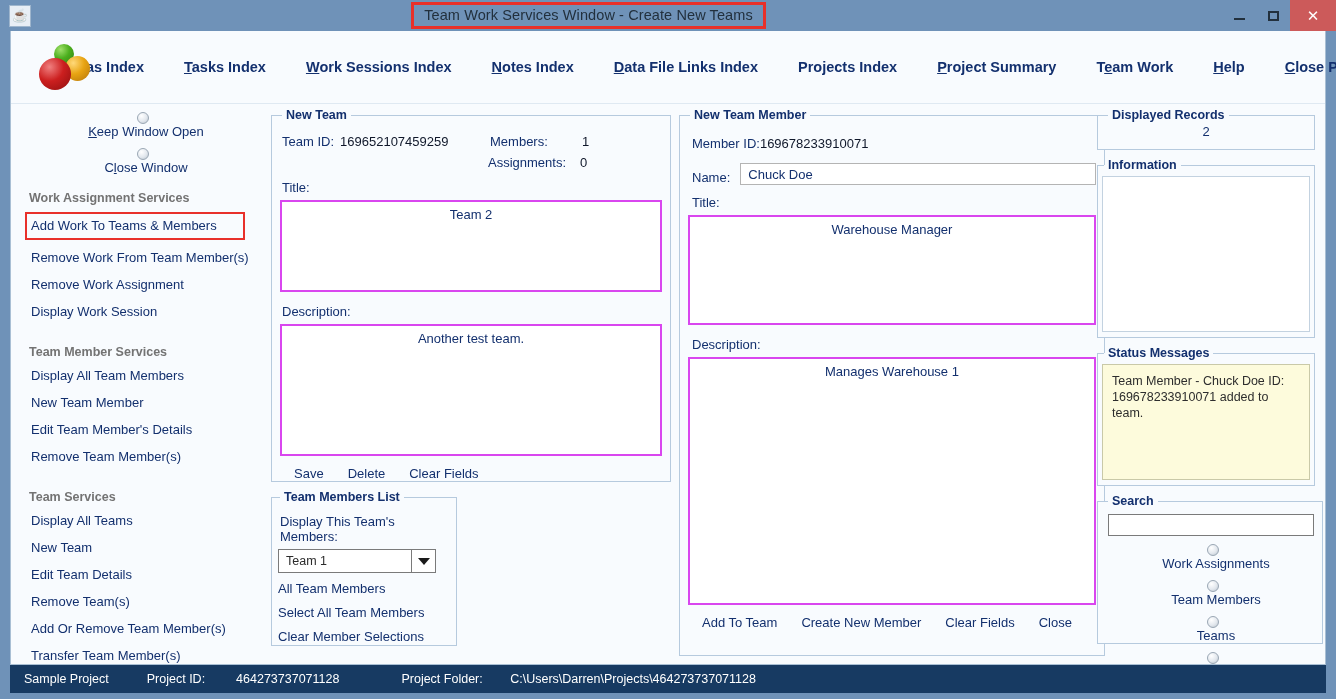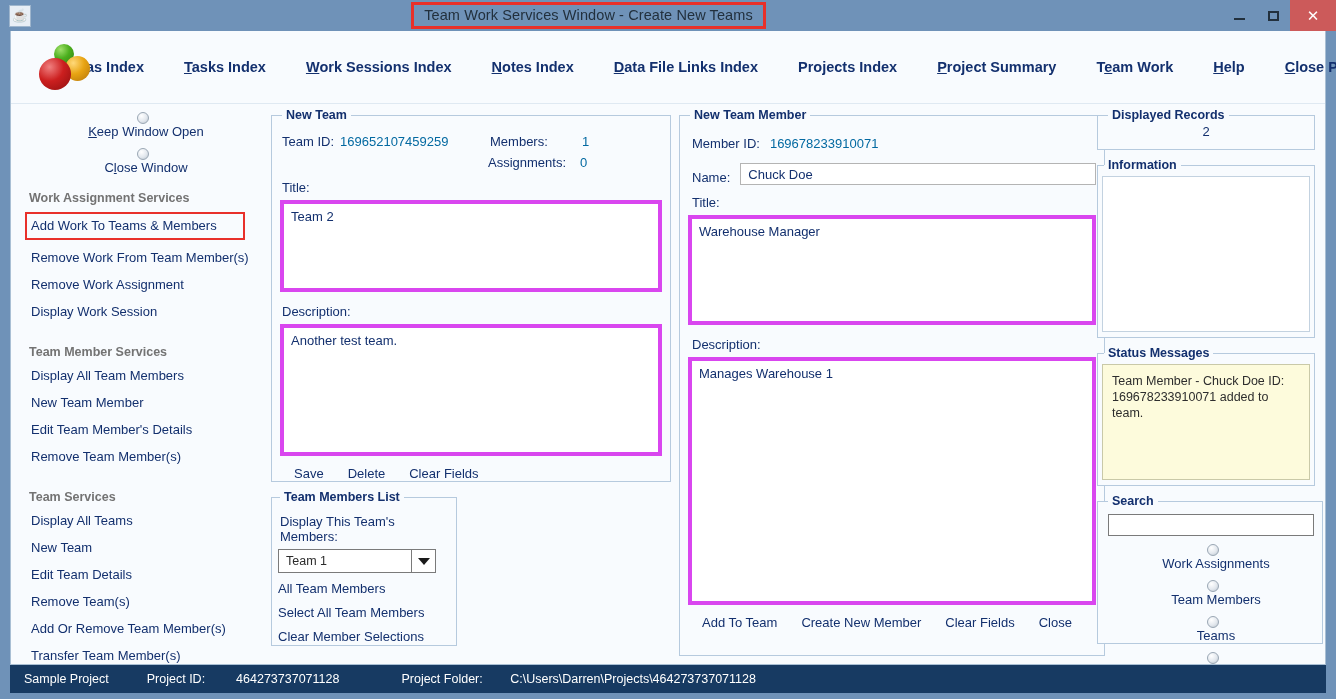--- a/index.html
+++ b/index.html
@@ -133,27 +133,27 @@
     margin: 0 0 8px 0;
     padding: 6px 8px 8px 8px;
     background: #f8fbfe;
     position: relative;
   }
   fieldset.panel > legend {
     font-size: 12.5px; font-weight: bold; color: #13306e;
     padding: 0 4px; margin-left: 2px;
   }
   .fieldlabel { font-size: 13px; color: #13306e; }
-  .fieldval { font-size: 13px; color: #0369a1; }
+  .fieldval { font-size: 13px; color: #0f172a; }
   .row { display: flex; align-items: center; }
 
   .textarea {
-    background: #ffffff; border: 4px solid #d946ef;
+    background: #ffffff; border: 2px solid #d946ef;
     font-size: 13px; color: #13306e;
-    padding: 5px 7px; overflow: hidden;
+    padding: 5px 7px; overflow: hidden; text-align: center;
   }
   .textinput {
     background: #ffffff; border: 1px solid #b4b4b4;
     font-size: 13px; color: #13306e;
     padding: 3px 7px; height: 22px; line-height: 16px;
   }
   .linkbtn-row { display: flex; align-items: center; }
   .linkbtn {
     font-size: 13px; color: #13306e; margin-right: 24px; white-space: nowrap;
   }
@@ -324,21 +324,21 @@
           </fieldset>
         </div>
       </div>
 
       <div class="col-center2">
         <fieldset class="panel" style="height:548px;">
           <legend>New Team Member</legend>
 
           <div class="row" style="margin:8px 0 12px 4px;">
             <span class="fieldlabel">Member ID:</span>
-            <span class="fieldval" style="margin-left:10px;">169678233910071</span>
+            <span class="fieldval" style="">169678233910071</span>
           </div>
 
           <div class="row" style="margin:0 0 10px 4px;align-items:flex-end;">
             <span class="fieldlabel">Name:</span>
             <div class="textinput" style="flex:1;margin-left:10px;">Chuck Doe</div>
           </div>
 
           <div class="fieldlabel" style="margin:8px 0 5px 4px;">Title:</div>
           <div class="textarea" style="height:110px;">Warehouse Manager</div>
 

